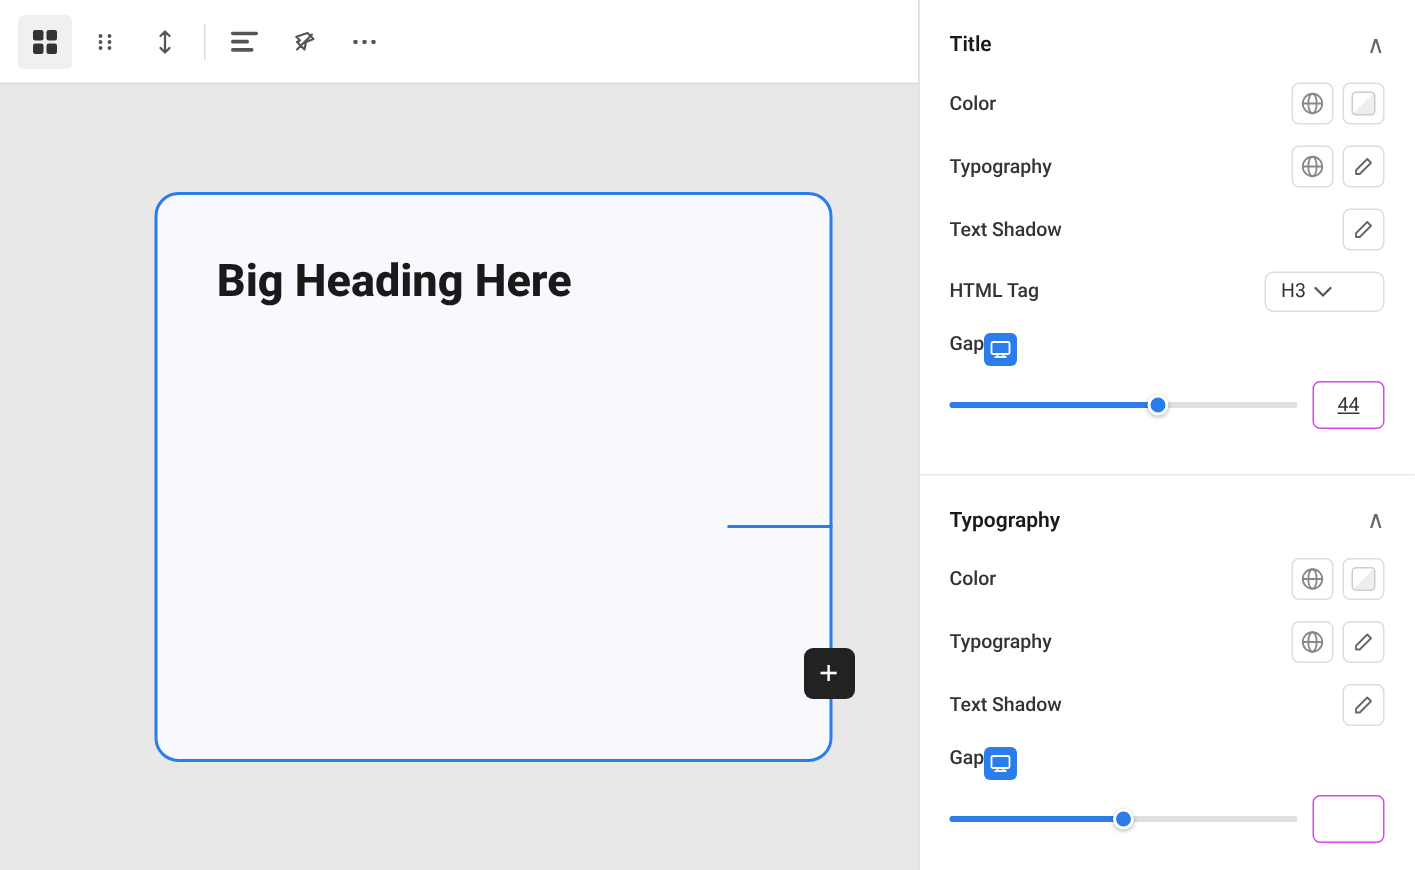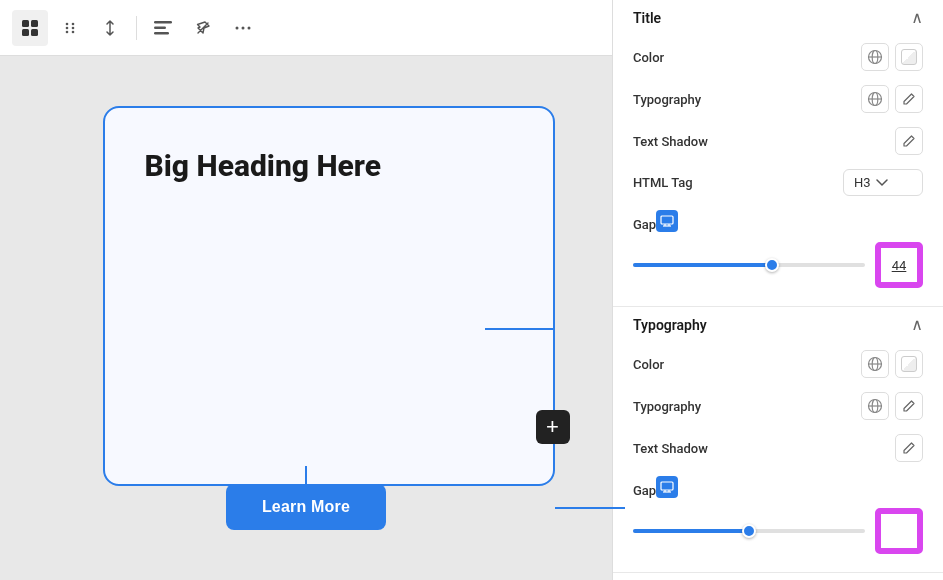--- a/index.html
+++ b/index.html
@@ -142,21 +142,21 @@
     .right-panel {
       width: 331px;
       height: 580px;
       background: #fff;
       border-left: 1px solid #ddd;
       overflow-y: auto;
     }
 
     .panel-section {
       border-bottom: 1px solid #e8e8e8;
-      padding: 8px 20px;
+      padding: 20px 20px;
     }
 
     .section-header {
       display: flex;
       align-items: center;
       justify-content: space-between;
       margin-bottom: 16px;
     }
 
     .section-title {
@@ -224,21 +224,21 @@
       min-width: 80px;
     }
 
     
     .gap-row {
       margin-bottom: 10px;
     }
 
     .gap-label-row {
       display: flex;
-      align-items: flex-end;
+      align-items: flex-start;
       gap: 0;
       margin-bottom: 10px;
     }
 
     .gap-label {
       font-size: 13px;
       color: #333;
       font-weight: 500;
     }
 
@@ -283,22 +283,22 @@
       position: absolute;
       top: 50%;
       transform: translateY(-50%);
       cursor: pointer;
       border: 2px solid #fff;
       box-shadow: 0 1px 3px rgba(0,0,0,0.3);
     }
 
     .slider-value {
       width: 48px;
-      height: 46px;
-      border: 6px solid #d946ef;
+      height: 32px;
+      border: 1px solid #d946ef;
       border-radius: 5px;
       text-align: center;
       font-size: 13px;
       color: #333;
       display: flex;
       align-items: center;
       justify-content: center;
       text-decoration: underline;
     }
 
@@ -380,27 +380,20 @@
       <div class="card-widget">
         <h2 class="card-heading">Big Heading Here</h2>
 
         <button class="add-block-btn" style="bottom: 40px; right: -17px; top: auto; transform: none;">
           <span>+</span>
         </button>
 
         <div style="position:absolute; right:-2px; top:220px; width:70px; height:2px; background:#2b7de9;"></div>
       </div>
 
-      <div style="display:flex; justify-content:center; margin-top: -2px; position:relative;">
-
-        <div style="position:absolute; left:50%; top:-18px; transform:translateX(-50%); width:2px; height:20px; background:#2b7de9;"></div>
-        <button class="learn-more-btn">Learn More</button>
-
-        <div style="position:absolute; right:-70px; top:50%; width:70px; height:2px; background:#2b7de9;"></div>
-      </div>
     </div>
   </div>
 </div>
 
 <div class="right-panel">
 
   <div class="panel-section">
     <div class="section-header">
       <span class="section-title">Title</span>
       <span class="chevron-icon">∧</span>

